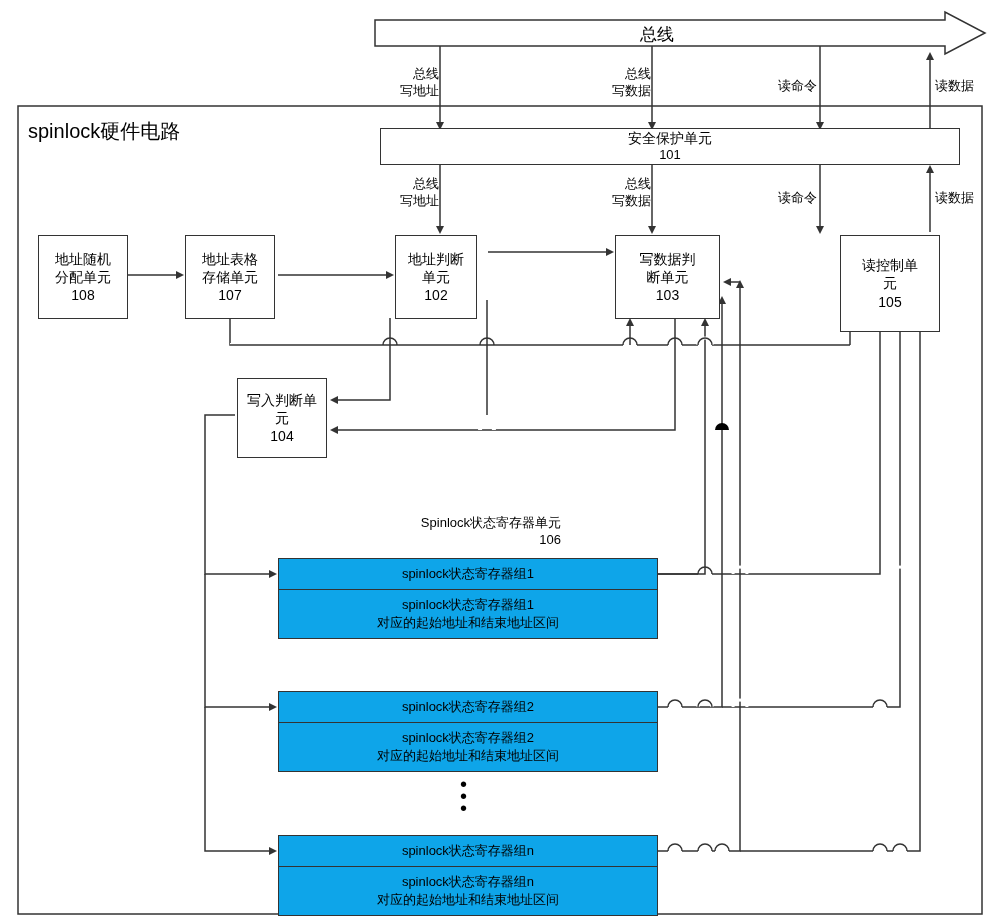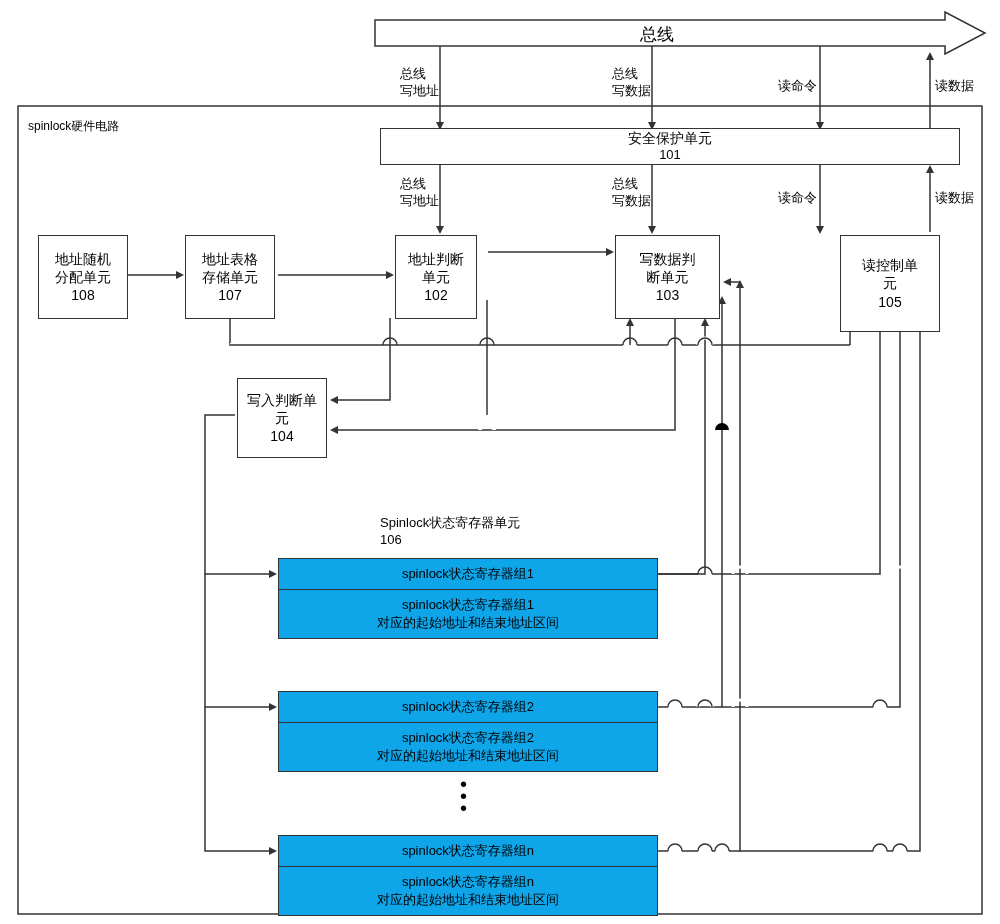--- a/index.html
+++ b/index.html
@@ -1,23 +1,23 @@
 <!DOCTYPE html>
 <html><head>
 <meta charset="utf-8">
 <style>
 *{box-sizing:border-box;margin:0;padding:0}
 body{background:#fff;width:1000px;height:924px;position:relative;font-family:"SimSun","Microsoft YaHei",sans-serif;font-size:14px}
 svg{position:absolute;top:0;left:0;width:1000px;height:924px}
 .box{position:absolute;border:1.5px solid #333;background:#fff;display:flex;flex-direction:column;align-items:center;justify-content:center;text-align:center;line-height:1.3;padding:4px}
-.lbl{position:absolute;text-align:left;line-height:1.3;font-size:13px}
+.lbl{position:absolute;text-align:right;line-height:1.3;font-size:13px}
 .reg-group{position:absolute;border:1.5px solid #333;background:#0ea5e9}
 .reg-sub{border-bottom:1.5px solid #333;text-align:center;padding:6px;font-size:13px}
 .reg-sub:last-child{border-bottom:none}
-.title{position:absolute;font-size:12px}
+.title{position:absolute;font-size:20px}
 </style>
 </head>
 <body>
 
 <svg>
 <path d="M 375 20 L 945 20 L 945 12 L 985 33 L 945 54 L 945 46 L 375 46 Z" fill="#fff" stroke="#333" stroke-width="1.5"></path>
 
 <path d="M440 46 L440 128" stroke="#333" stroke-width="1.5" fill="none"></path>
     <path d="M436 122 L440 130 L444 122 Z" fill="#333"></path>
 <path d="M652 46 L652 128" stroke="#333" stroke-width="1.5" fill="none"></path>
@@ -184,21 +184,21 @@
 <span style="white-space:pre">读控制单
 元</span>
 <span>105</span>
 </div>
 <div class="box" style="left:237px;top:378px;width:90px;height:80px">
 <span style="white-space:pre">写入判断单
 元</span>
 <span>104</span>
 </div>
 
-<div class="lbl" style="left:380px;top:515px;width:200px">
+<div class="lbl" style="left:361px;top:515px;width:200px">
 <span>Spinlock状态寄存器单元</span><br>
 <span>106</span>
 </div>
 
 <div class="reg-group" style="left:278px;top:558px;width:380px">
 <div class="reg-sub">spinlock状态寄存器组1</div>
 <div class="reg-sub" style="white-space:pre">spinlock状态寄存器组1
 对应的起始地址和结束地址区间</div>
 </div>
 <div class="reg-group" style="left:278px;top:691px;width:380px">

